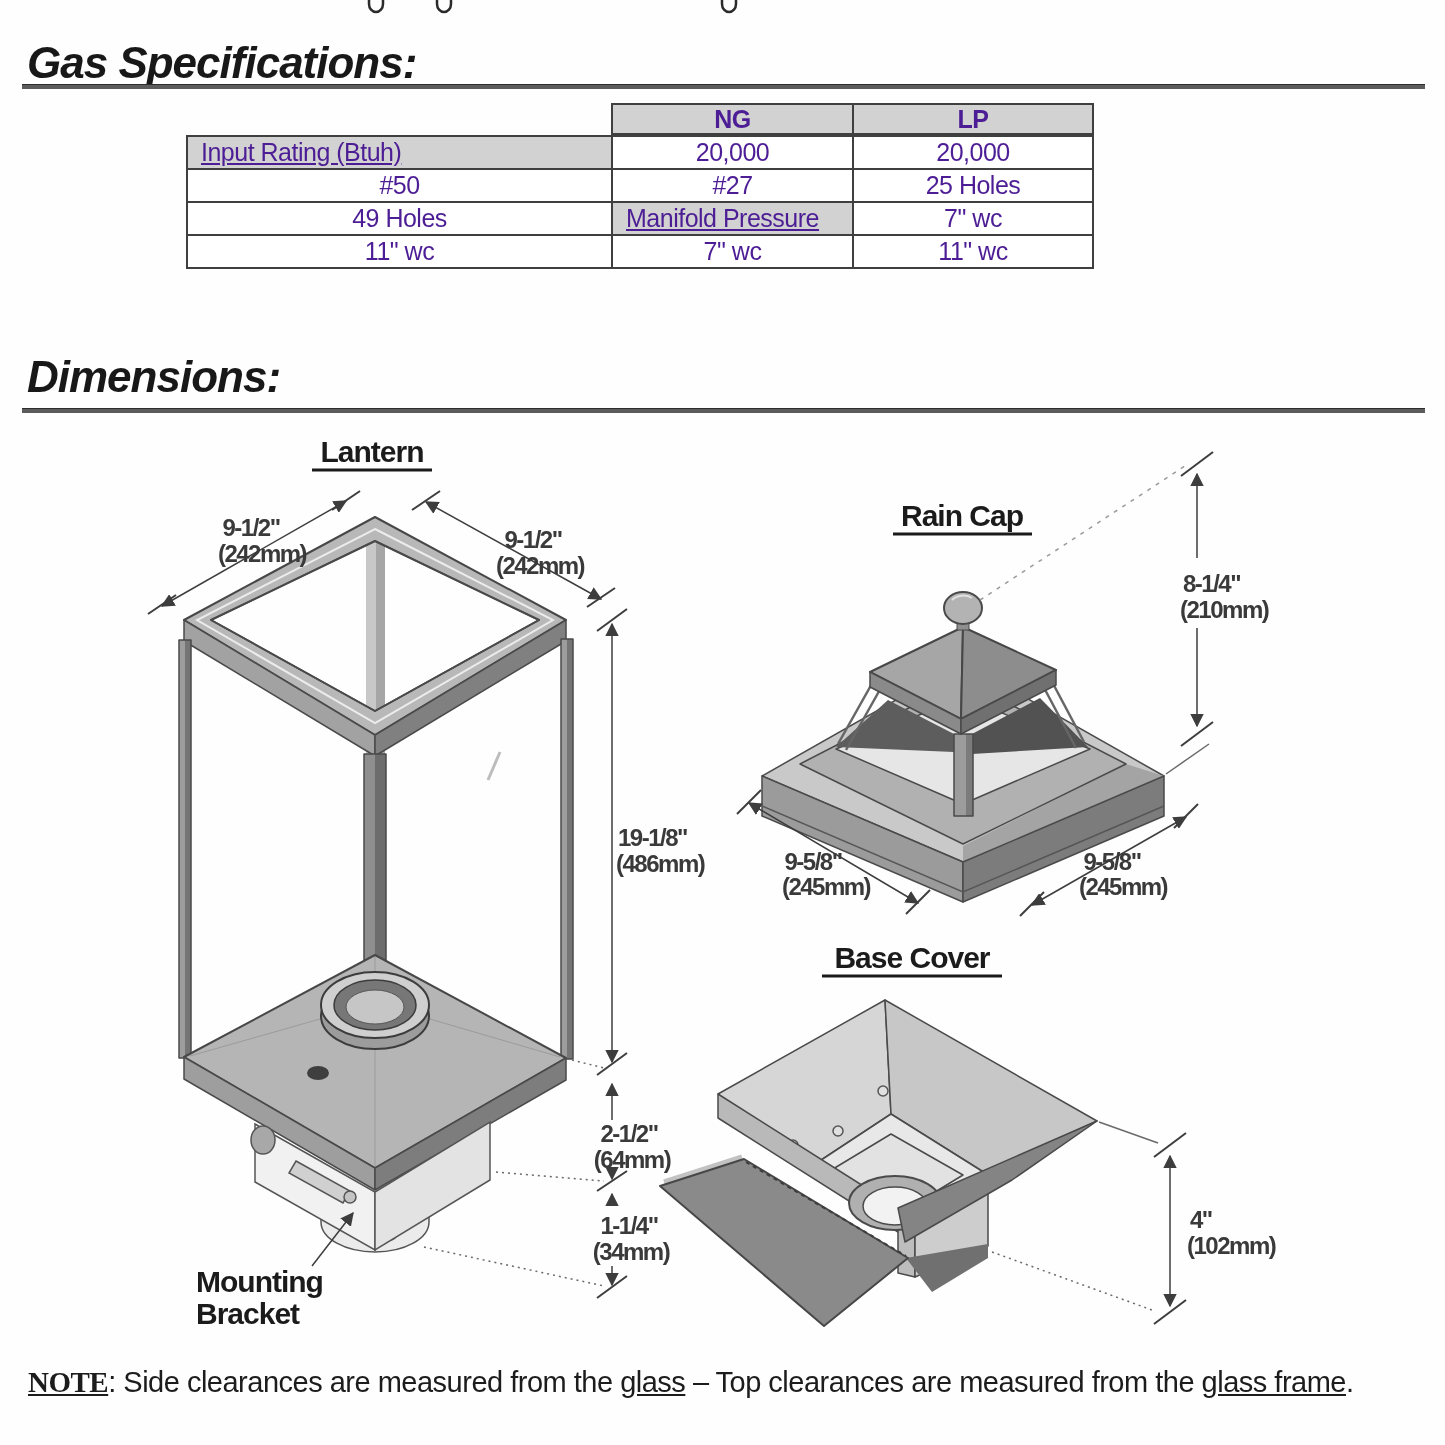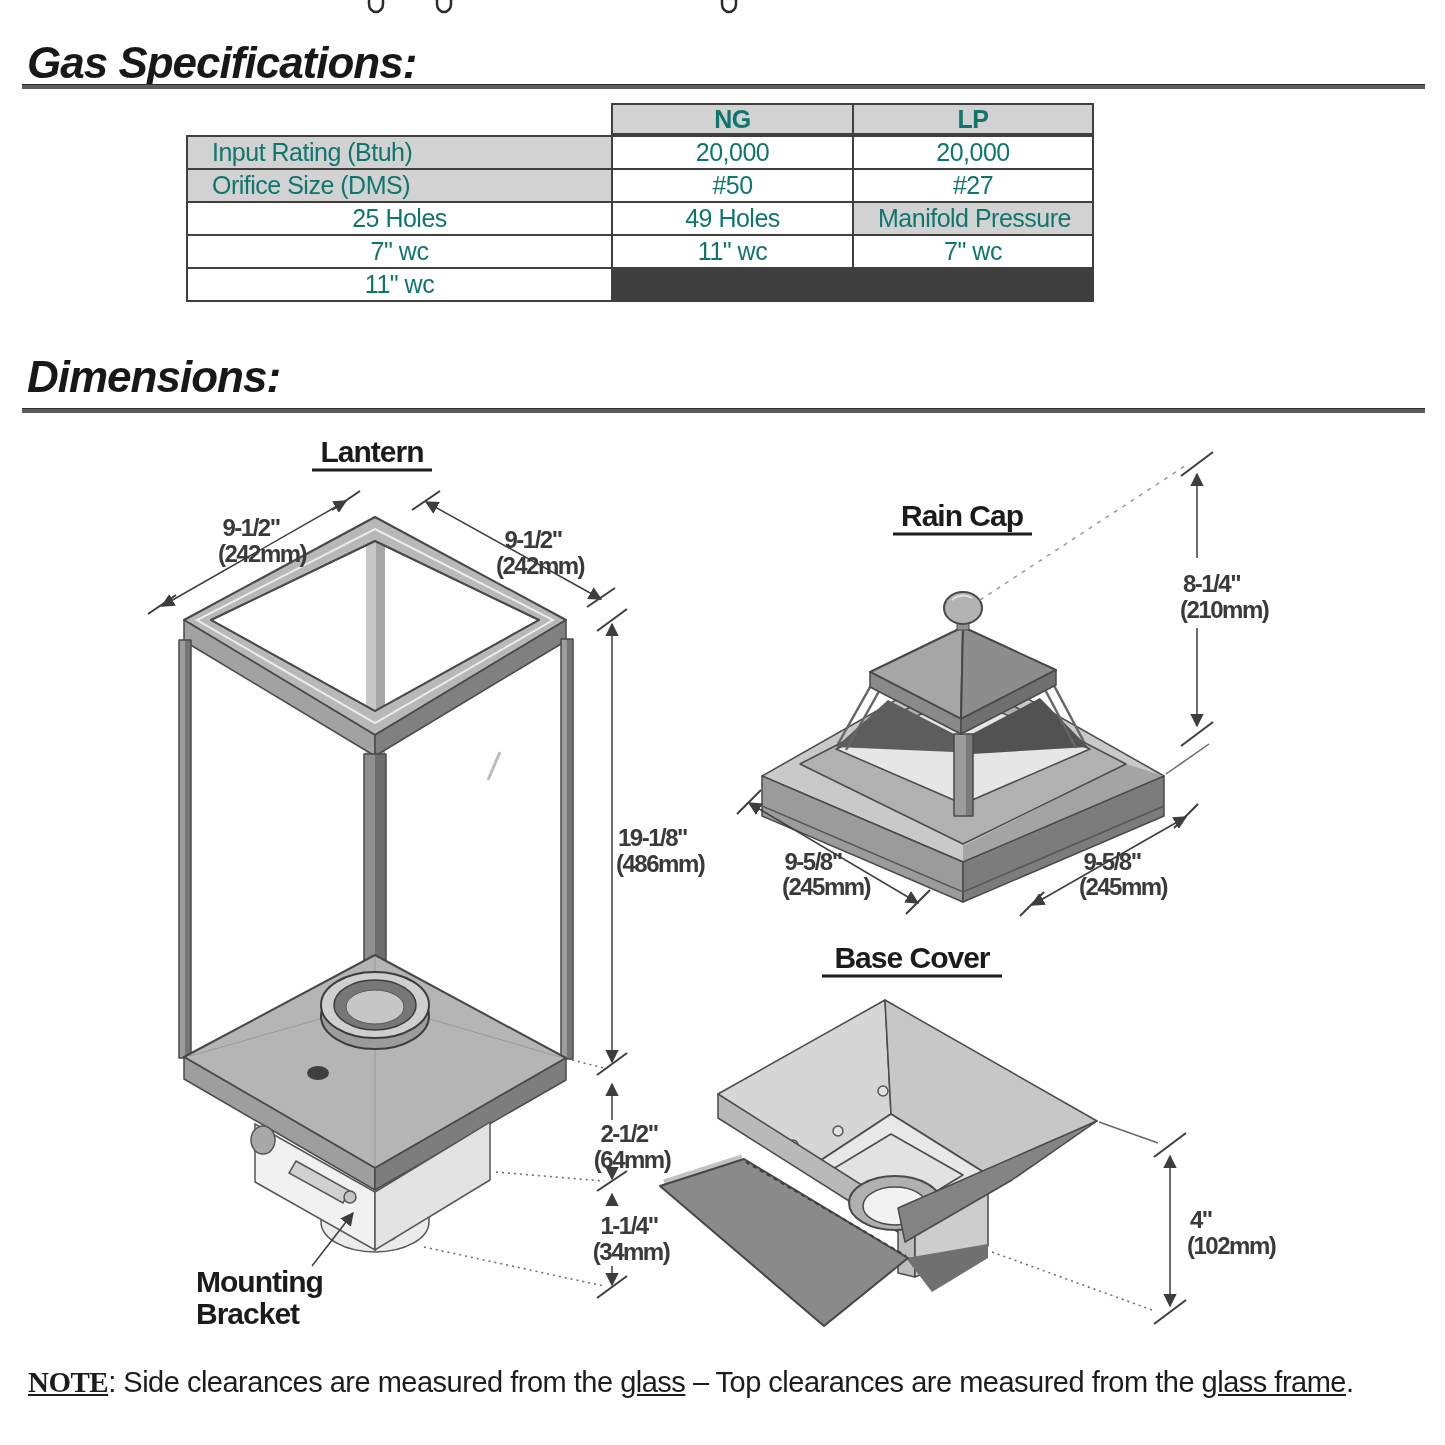--- a/index.html
+++ b/index.html
@@ -15,25 +15,25 @@
   .tbl-head {
     position:absolute; left:611px; top:103px; display:grid;
     grid-template-columns:239px 238px; gap:2px; background:#3f3f3f; padding:2px;
   }
   .tbl-body {
     position:absolute; left:186px; top:135px; display:grid;
     grid-template-columns:423px 239px 238px; gap:2px; background:#3f3f3f; padding:2px;
   }
   .cell {
     height:31px; background:#ffffff; font-size:25px; letter-spacing:-0.5px;
-    color:#0f766e; display:flex; align-items:center; justify-content:center;
+    color:#4c1d95; display:flex; align-items:center; justify-content:center;
     white-space:nowrap;
   }
   .tbl-head .cell { height:28px; background:#d2d2d2; font-weight:bold; }
-  .cell.lab { background:#d2d2d2; justify-content:flex-start; padding-left:24px; }
+  .cell.lab { background:#d2d2d2; justify-content:flex-start; padding-left:13px;text-decoration:underline; }
   .note {
     position:absolute; left:28px; top:1366px; width:1400px; font-size:29px;
     line-height:32px; color:#1c1c1c; letter-spacing:-0.5px; white-space:nowrap;
   }
   .note .nb { font-weight:bold; text-decoration:underline;font-family:Liberation Serif, serif; }
   .note .ul { text-decoration:underline; }
   svg.art { position:absolute; left:0; top:0; }
   .dim  { font-family:"Liberation Sans",sans-serif; font-weight:bold; font-size:24px;
           letter-spacing:-1.5px; fill:#3a3a3a; }
   .dtitle { font-family:"Liberation Sans",sans-serif; font-weight:bold; font-size:30px;
@@ -53,21 +53,20 @@
   <div class="rule" style="left:22px; top:84px; width:1403px;"></div>
 
   <div class="tbl-head">
     <div class="cell">NG</div>
     <div class="cell">LP</div>
   </div>
   <div class="tbl-body">
     <div class="cell lab">Input Rating (Btuh)</div>
     <div class="cell">20,000</div>
     <div class="cell">20,000</div>
-    <div class="cell lab">Orifice Size (DMS)</div>
     <div class="cell">#50</div>
     <div class="cell">#27</div>
     <div class="cell">25 Holes</div>
     <div class="cell">49 Holes</div>
     <div class="cell lab">Manifold Pressure</div>
     <div class="cell">7" wc</div>
     <div class="cell">11" wc</div>
     <div class="cell">7" wc</div>
     <div class="cell">11" wc</div>
   </div>

